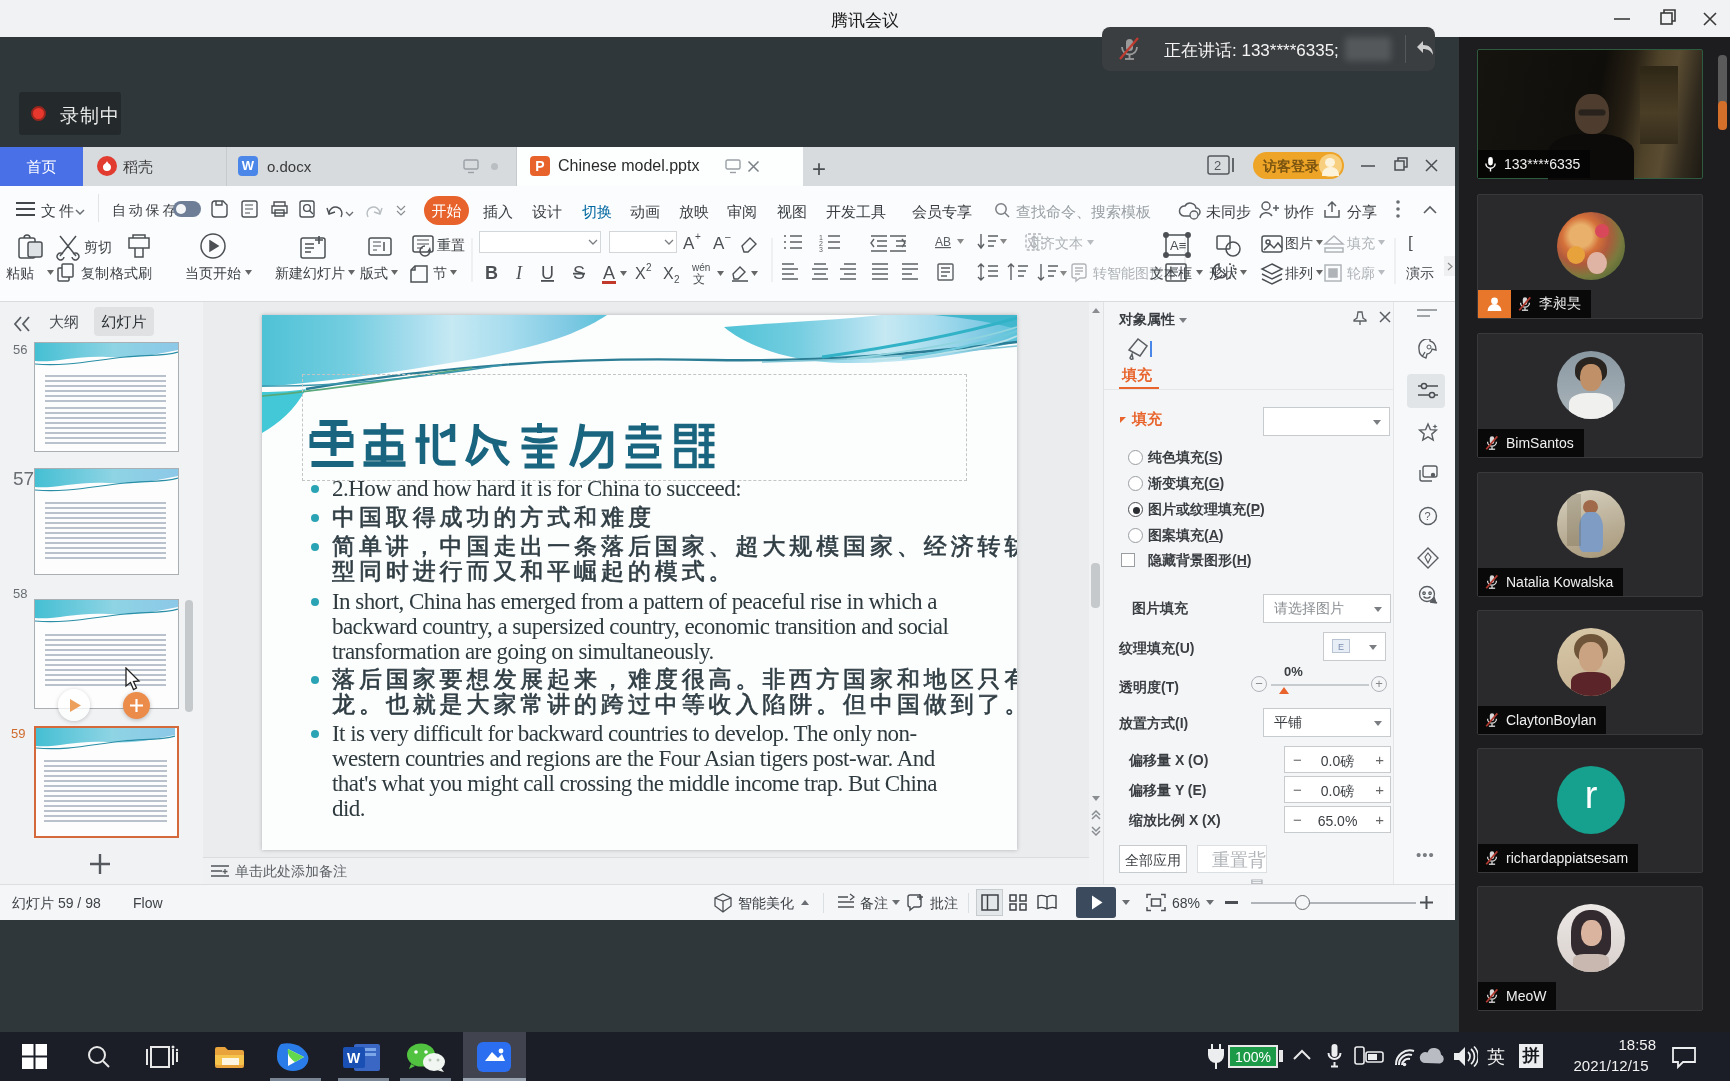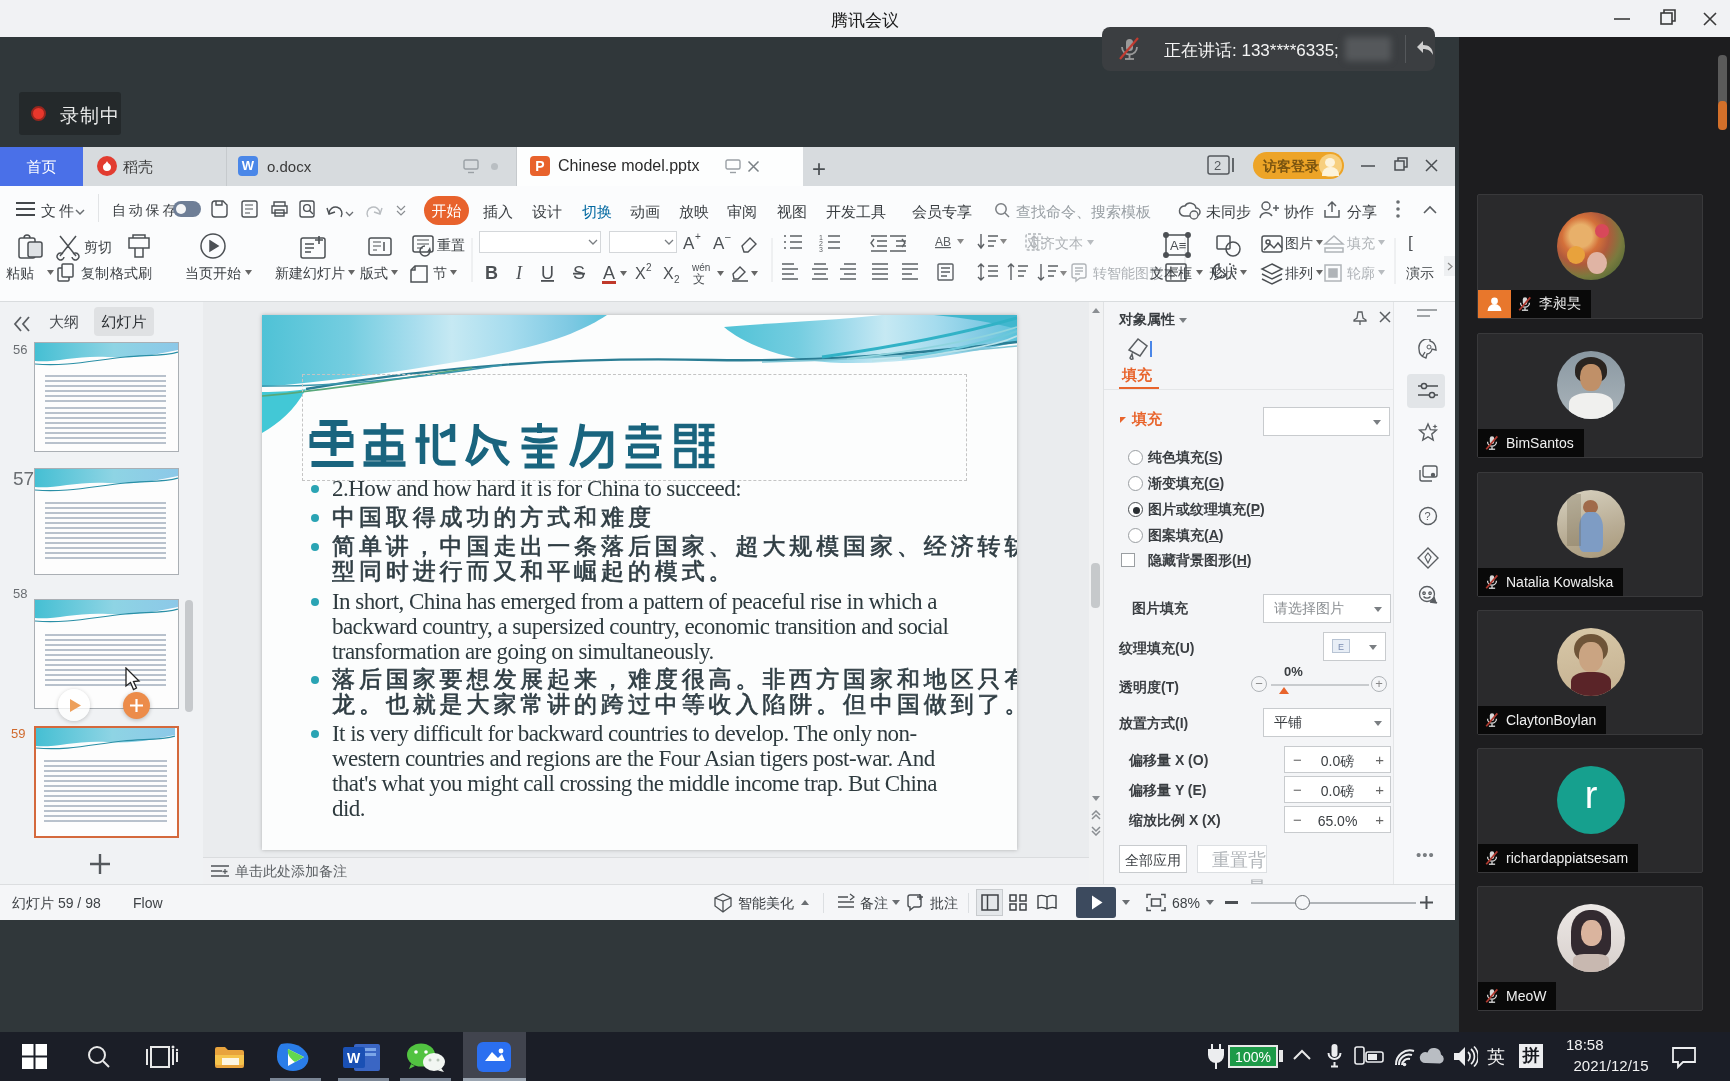--- a/index.html
+++ b/index.html
@@ -770,20 +770,34 @@
       <line x1="4" y1="23" x2="22" y2="2" stroke="#c03b30" stroke-width="2.2"></line>
     </svg>
     <div class="abs" style="left:62px;top:12px;font-size:17px;color:#f5f5f5">正在讲话: 133****6335;</div>
     <div class="abs" style="left:243px;top:10px;width:46px;height:24px;background:#55585b;border-radius:3px;filter:blur(3px)"></div>
     <div class="abs" style="left:303px;top:8px;width:1px;height:28px;background:#55585b"></div>
     <svg class="abs" style="left:312px;top:11px" width="22" height="22" viewBox="0 0 22 22">
       <path d="M9 3 L3 9 L9 15 L9 11 C14 11 17 13 19 17 C19 10 15 7 9 7 Z" fill="#cfcfcf"></path>
     </svg>
   </div>
   <div id="sidebar" class="abs">
+    <div class="tile" style="top:12px;height:130px;background:linear-gradient(100deg,#16140f 0%,#100e0a 52%,#261f14 64%,#4e4229 74%,#5a4c32 82%,#30291d 92%,#1d1a14 100%);border-color:#2e5a40">
+      <div class="abs" style="left:97px;top:44px;width:34px;height:40px;border-radius:45%;background:#4e3c2e"></div>
+      <div class="abs" style="left:100px;top:59px;width:28px;height:7px;border-radius:4px;background:rgba(22,20,18,.65);border:1px solid #352e24"></div>
+      <div class="abs" style="left:70px;top:84px;width:86px;height:46px;border-radius:40% 40% 0 0;background:#0c0b0a"></div>
+      <div class="abs" style="left:162px;top:16px;width:38px;height:78px;background:linear-gradient(180deg,#2e2616,#4a3e26 60%,#362c1c)"></div>
+      <div class="tlabel" style="max-width:190px">
+        <svg width="13" height="17" viewBox="0 0 14 18" style="margin-right:7px">
+            <rect x="4.5" y="1" width="5" height="9" rx="2.5" fill="#fff"></rect>
+            <path d="M2 8 a5 5 0 0 0 10 0" stroke="#fff" stroke-width="1.5" fill="none"></path>
+            <line x1="7" y1="13" x2="7" y2="16.5" stroke="#fff" stroke-width="1.5"></line>
+          </svg>
+        133****6335
+      </div>
+    </div>
     <div class="tile" style="top:157px;height:125px">
       <div class="avatar" style="background:radial-gradient(circle at 35% 35%,#e8b06a 0 18%,#d4703a 30%,#b05a3c 45%,#7a7a3e 65%,#5c6e38 80%,#4a5a30)">
         <div class="abs" style="left:10px;top:34px;width:18px;height:18px;border-radius:50%;background:#e8a23c"></div>
         <div class="abs" style="left:38px;top:12px;width:14px;height:14px;border-radius:50%;background:#d8485a"></div>
         <div class="abs" style="left:30px;top:40px;width:20px;height:22px;border-radius:50%;background:#e0b4a4"></div>
       </div>
       <div class="abs" style="left:0;bottom:0;width:33px;height:28px;background:#e8772c">
         <svg width="17" height="16" viewBox="0 0 17 16" style="margin:6px 8px">
             <circle cx="8.5" cy="5" r="3.4" fill="#fff"></circle>
             <path d="M1.5 15 a7 7 0 0 1 14 0 Z" fill="#fff"></path>
@@ -996,19 +1010,19 @@
       </svg>
     <svg class="abs" style="left:1419px;top:15px" width="28" height="19" viewBox="0 0 28 19">
         <path d="M7 16 a5.5 5.5 0 1 1 1.5 -10.5 a7 7 0 0 1 13.5 2 a4.8 4.8 0 0 1 -1 9 Z" fill="#b9bdc3"></path>
       </svg>
     <svg class="abs" style="left:1452px;top:13px" width="26" height="23" viewBox="0 0 26 23">
         <path d="M2 8 h5 l6 -6 v19 l-6 -6 h-5 Z" fill="#ecedef"></path>
         <path d="M16 7 a6 6 0 0 1 0 9 M19 4 a10 10 0 0 1 0 15 M22 1.5 a14 14 0 0 1 0 20" stroke="#ecedef" stroke-width="1.7" fill="none"></path>
       </svg>
     <div class="abs" style="left:1487px;top:13px;font-size:18px;color:#f2f2f2">英</div>
     <div class="abs" style="left:1519px;top:12px;width:24px;height:24px;background:#ecedef;color:#16181e;font-size:17px;font-weight:bold;text-align:center;line-height:24px">拼</div>
-    <div class="abs" style="left:1566px;top:4px;width:90px;text-align:left;font-size:15px;color:#f2f2f2">18:58</div>
+    <div class="abs" style="left:1566px;top:4px;width:90px;text-align:right;font-size:15px;color:#f2f2f2">18:58</div>
     <div class="abs" style="left:1566px;top:25px;width:90px;text-align:center;font-size:15px;color:#f2f2f2">2021/12/15</div>
     <svg class="abs" style="left:1671px;top:13px" width="26" height="24" viewBox="0 0 26 24">
         <path d="M2 3 h22 v14 h-12 l-5 5 v-5 h-5 Z" fill="none" stroke="#ecedef" stroke-width="1.8"></path>
       </svg>
   </div>
 </div>
 
 </body></html>

